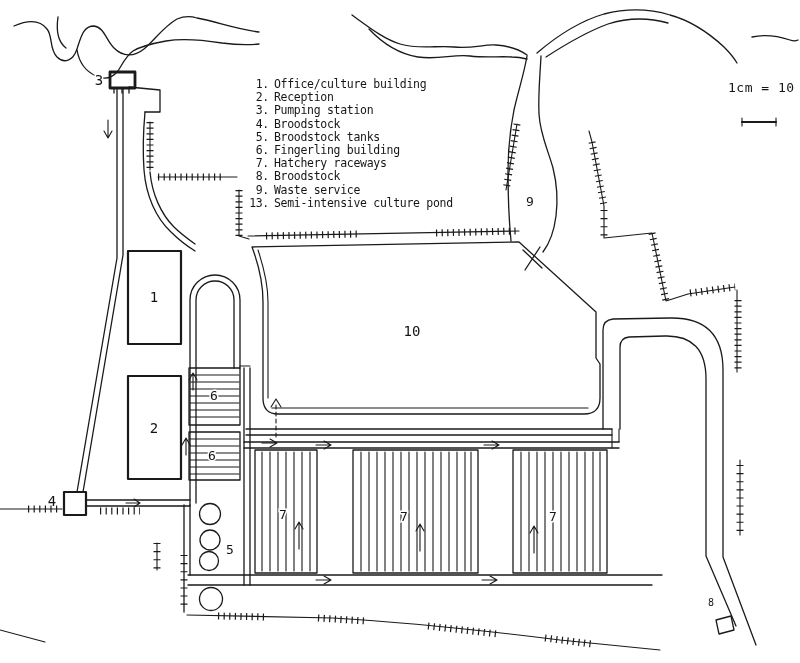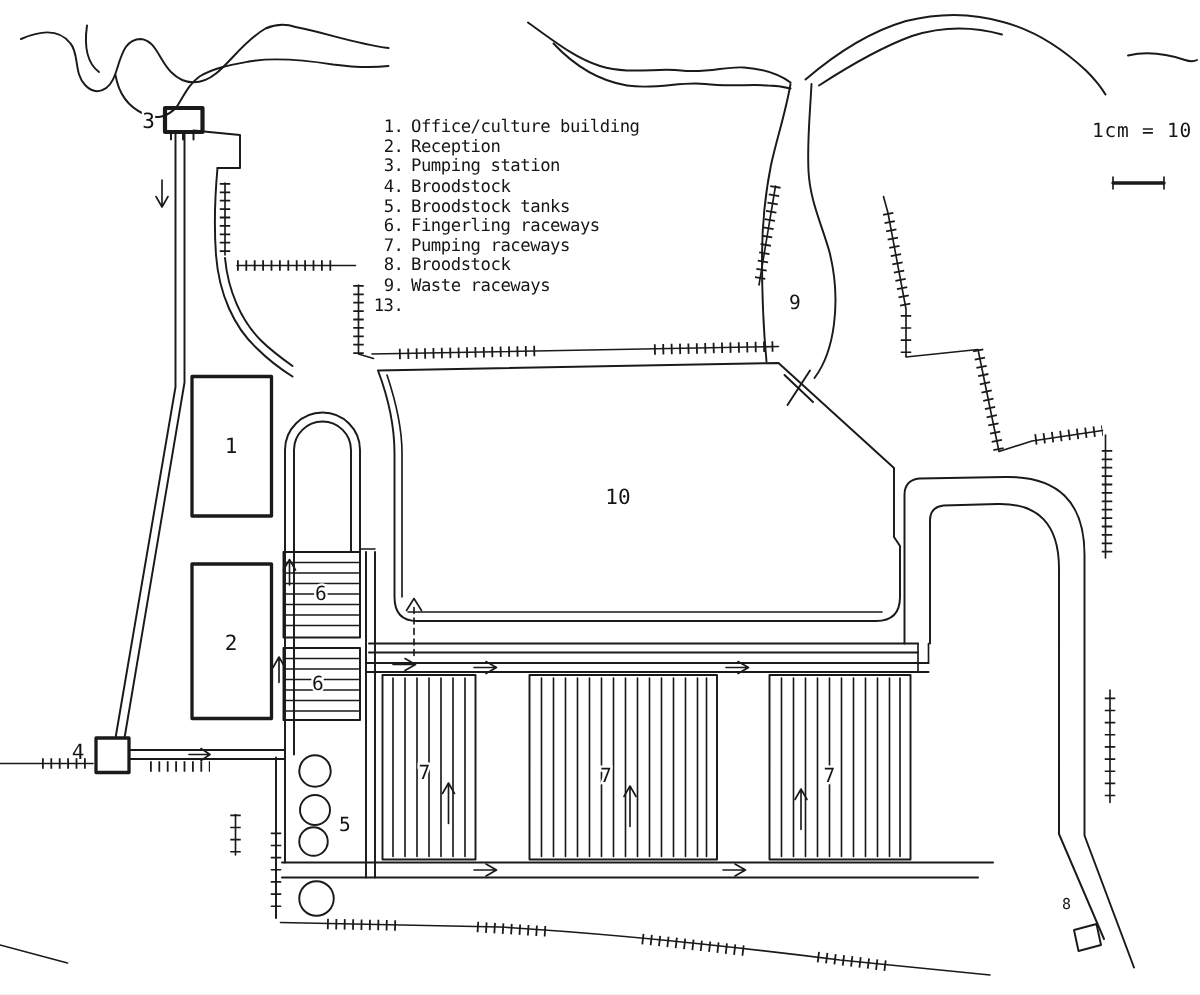--- a/index.html
+++ b/index.html
@@ -229,34 +229,35 @@
   <div class="row">
         <span class="num">4.</span>
         <span>Broodstock</span>
       </div>
   <div class="row">
         <span class="num">5.</span>
         <span>Broodstock tanks</span>
       </div>
   <div class="row">
         <span class="num">6.</span>
-        <span>Fingerling raceways</span>
+        <span>Fingerling building</span>
       </div>
   <div class="row">
         <span class="num">7.</span>
-        <span>Pumping raceways</span>
+        <span>Hatchery raceways</span>
       </div>
   <div class="row">
         <span class="num">8.</span>
         <span>Broodstock</span>
       </div>
   <div class="row">
         <span class="num">9.</span>
-        <span>Waste raceways</span>
+        <span>Waste service</span>
       </div>
   <div class="row">
         <span class="num">13.</span>
+        <span>Semi-intensive culture pond</span>
       </div>
 </div>
 
 <div id="scale">1cm = 10 m</div>
 
 </div>
 
 </body></html>

